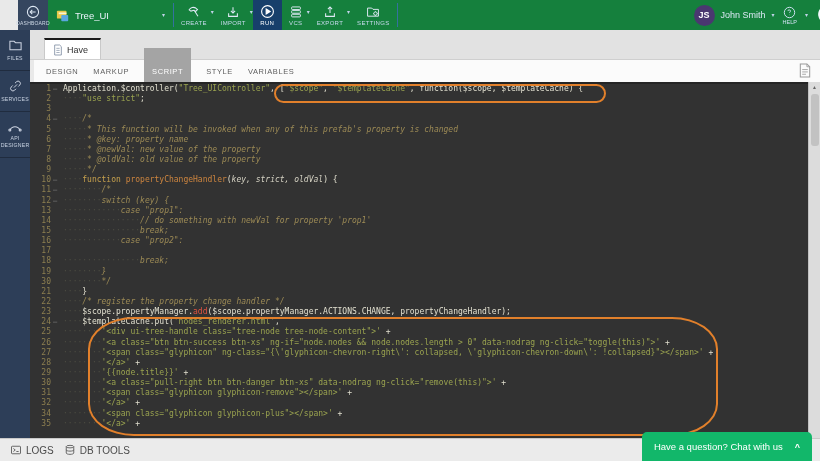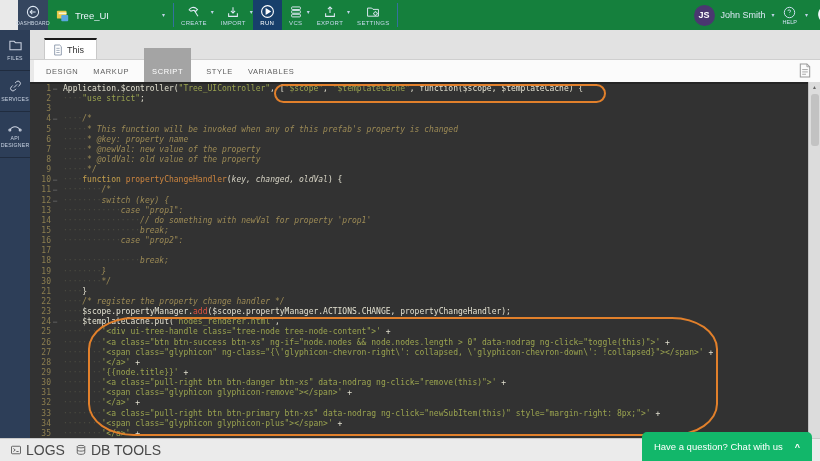--- a/index.html
+++ b/index.html
@@ -59,21 +59,21 @@
   .e1 { left:244px; top:0px; width:332px; height:19px; border-radius:10px; }
   .e2 { left:58px; top:233px; width:630px; height:119px; border-radius:46px/32px; }
 
   
   .vscroll { position:absolute; left:808px; top:82px; width:12px; height:356px; background:#dcdcdc; border-left:1px solid #c2c2c2; }
   .vscroll .arrow { display:block; text-align:center; color:#666; font-size:7px; line-height:10px; cursor:pointer; }
   .vthumb { position:absolute; left:2px; top:12px; width:8px; height:52px; background:#c2c2c2; border-radius:3px; }
 
   
   .bottombar { position:absolute; left:0; top:438px; width:820px; height:23px; background:#ebebeb; border-top:1px solid #c9c9c9; display:flex; align-items:center; }
-  .bb-item { display:flex; align-items:center; gap:4px; font-size:14px; color:#4a4a4a; margin-left:10px; cursor:pointer; }
+  .bb-item { display:flex; align-items:center; gap:4px; font-size:10px; color:#4a4a4a; margin-left:10px; cursor:pointer; }
   .chat-btn { position:absolute; right:8px; bottom:0; height:29px; background:#12b76a; color:#fff; font-size:9.5px; border-radius:5px 5px 0 0; display:flex; align-items:center; gap:12px; padding:0 12px; cursor:pointer; }
   .chat-btn .up { font-size:9px; font-weight:bold; }
 
   svg { display:block; }
 </style>
 </head>
 <body>
 
 <div class="screen">
 
@@ -228,21 +228,21 @@
     </aside>
 
   <div class="tabbar">
     <div class="tab">
       <span>
         <svg width="10" height="12" viewBox="0 0 12 14" fill="none" stroke="#8a97ab" stroke-width="1.1">
             <path d="M2 1 H8 L10 3 V13 H2 Z"></path>
             <path d="M4 5 H8 M4 7.5 H8 M4 10 H8" stroke-width="0.9"></path>
           </svg>
       </span>
-      <span>This</span>
+      <span>Have</span>
     </div>
   </div>
 
   <div class="toolbar">
     <div class="subtabs" id="subTabs">
         <span class="subtab">DESIGN</span>
         <span class="subtab">MARKUP</span>
         <span class="subtab active">SCRIPT</span>
         <span class="subtab">STYLE</span>
         <span class="subtab">VARIABLES</span>
@@ -260,21 +260,21 @@
     <div id="codeLines">
         <div class="row"><span class="ln">1</span><i class="fold">–</i><span class="code"><span class="tp">Application.$controller(</span><span class="ts">"Tree_UIController"</span><span class="tp">, [</span><span class="ts">"$scope"</span><span class="tp">, </span><span class="ts">"$templateCache"</span><span class="tp">, function($scope, $templateCache) {</span></span></div>
         <div class="row"><span class="ln">2</span><i class="fold"></i><span class="code"><span class="tw">····</span><span class="ts">"use strict"</span><span class="tp">;</span></span></div>
         <div class="row"><span class="ln">3</span><i class="fold"></i><span class="code"></span></div>
         <div class="row"><span class="ln">4</span><i class="fold">–</i><span class="code"><span class="tw">····</span><span class="tc">/*</span></span></div>
         <div class="row"><span class="ln">5</span><i class="fold"></i><span class="code"><span class="tw">·····</span><span class="tc">* This function will be invoked when any of this prefab's property is changed</span></span></div>
         <div class="row"><span class="ln">6</span><i class="fold"></i><span class="code"><span class="tw">·····</span><span class="tc">* @key: property name</span></span></div>
         <div class="row"><span class="ln">7</span><i class="fold"></i><span class="code"><span class="tw">·····</span><span class="tc">* @newVal: new value of the property</span></span></div>
         <div class="row"><span class="ln">8</span><i class="fold"></i><span class="code"><span class="tw">·····</span><span class="tc">* @oldVal: old value of the property</span></span></div>
         <div class="row"><span class="ln">9</span><i class="fold"></i><span class="code"><span class="tw">·····</span><span class="tc">*/</span></span></div>
-        <div class="row"><span class="ln">10</span><i class="fold">–</i><span class="code"><span class="tw">····</span><span class="tk">function </span><span class="tf">propertyChangeHandler</span><span class="tp">(</span><span class="ta">key, changed, oldVal</span><span class="tp">) {</span></span></div>
+        <div class="row"><span class="ln">10</span><i class="fold">–</i><span class="code"><span class="tw">····</span><span class="tk">function </span><span class="tf">propertyChangeHandler</span><span class="tp">(</span><span class="ta">key, strict, oldVal</span><span class="tp">) {</span></span></div>
         <div class="row"><span class="ln">11</span><i class="fold">–</i><span class="code"><span class="tw">········</span><span class="tc">/*</span></span></div>
         <div class="row"><span class="ln">12</span><i class="fold">–</i><span class="code"><span class="tw">········</span><span class="tc">switch (key) {</span></span></div>
         <div class="row"><span class="ln">13</span><i class="fold"></i><span class="code"><span class="tw">············</span><span class="tc">case "prop1":</span></span></div>
         <div class="row"><span class="ln">14</span><i class="fold"></i><span class="code"><span class="tw">················</span><span class="tc">// do something with newVal for property 'prop1'</span></span></div>
         <div class="row"><span class="ln">15</span><i class="fold"></i><span class="code"><span class="tw">················</span><span class="tc">break;</span></span></div>
         <div class="row"><span class="ln">16</span><i class="fold"></i><span class="code"><span class="tw">············</span><span class="tc">case "prop2":</span></span></div>
         <div class="row"><span class="ln">17</span><i class="fold"></i></div>
         <div class="row"><span class="ln">18</span><i class="fold"></i><span class="code"><span class="tw">················</span><span class="tc">break;</span></span></div>
         <div class="row"><span class="ln">19</span><i class="fold"></i><span class="code"><span class="tw">········</span><span class="tc">}</span></span></div>
         <div class="row"><span class="ln">30</span><i class="fold"></i><span class="code"><span class="tw">········</span><span class="tc">*/</span></span></div>
@@ -283,21 +283,20 @@
         <div class="row"><span class="ln">23</span><i class="fold"></i><span class="code"><span class="tw">····</span><span class="tp">$scope.propertyManager.</span><span class="tr">add</span><span class="tp">($scope.propertyManager.ACTIONS.CHANGE, propertyChangeHandler);</span></span></div>
         <div class="row"><span class="ln">24</span><i class="fold">–</i><span class="code"><span class="tw">····</span><span class="tp">$templateCache.put(</span><span class="ts">'nodes_renderer.html'</span><span class="tp">,</span></span></div>
         <div class="row"><span class="ln">25</span><i class="fold"></i><span class="code"><span class="tw">········</span><span class="ts">'&lt;div ui-tree-handle class="tree-node tree-node-content"&gt;'</span><span class="tp"> +</span></span></div>
         <div class="row"><span class="ln">26</span><i class="fold"></i><span class="code"><span class="tw">········</span><span class="ts">'&lt;a class="btn btn-success btn-xs" ng-if="node.nodes &amp;&amp; node.nodes.length &gt; 0" data-nodrag ng-click="toggle(this)"&gt;'</span><span class="tp"> +</span></span></div>
         <div class="row"><span class="ln">27</span><i class="fold"></i><span class="code"><span class="tw">········</span><span class="ts">'&lt;span class="glyphicon" ng-class="{\'glyphicon-chevron-right\': collapsed, \'glyphicon-chevron-down\': !collapsed}"&gt;&lt;/span&gt;'</span><span class="tp"> +</span></span></div>
         <div class="row"><span class="ln">28</span><i class="fold"></i><span class="code"><span class="tw">········</span><span class="ts">'&lt;/a&gt;'</span><span class="tp"> +</span></span></div>
         <div class="row"><span class="ln">29</span><i class="fold"></i><span class="code"><span class="tw">········</span><span class="ts">'{{node.title}}'</span><span class="tp"> +</span></span></div>
         <div class="row"><span class="ln">30</span><i class="fold"></i><span class="code"><span class="tw">········</span><span class="ts">'&lt;a class="pull-right btn btn-danger btn-xs" data-nodrag ng-click="remove(this)"&gt;'</span><span class="tp"> +</span></span></div>
         <div class="row"><span class="ln">31</span><i class="fold"></i><span class="code"><span class="tw">········</span><span class="ts">'&lt;span class="glyphicon glyphicon-remove"&gt;&lt;/span&gt;'</span><span class="tp"> +</span></span></div>
         <div class="row"><span class="ln">32</span><i class="fold"></i><span class="code"><span class="tw">········</span><span class="ts">'&lt;/a&gt;'</span><span class="tp"> +</span></span></div>
-        <div class="row"><span class="ln">33</span><i class="fold"></i><span class="code"><span class="tw">········</span><span class="ts">'&lt;a class="pull-right btn btn-primary btn-xs" data-nodrag ng-click="newSubItem(this)" style="margin-right: 8px;"&gt;'</span><span class="tp"> +</span></span></div>
         <div class="row"><span class="ln">34</span><i class="fold"></i><span class="code"><span class="tw">········</span><span class="ts">'&lt;span class="glyphicon glyphicon-plus"&gt;&lt;/span&gt;'</span><span class="tp"> +</span></span></div>
         <div class="row"><span class="ln">35</span><i class="fold"></i><span class="code"><span class="tw">········</span><span class="ts">'&lt;/a&gt;'</span><span class="tp"> +</span></span></div>
       </div>
     <div class="annotation e1"></div>
     <div class="annotation e2"></div>
   </div>
   <div class="vscroll">
     <span class="arrow" style="font-size:5px;">▲</span>
     <span class="vthumb"></span>
   </div>

